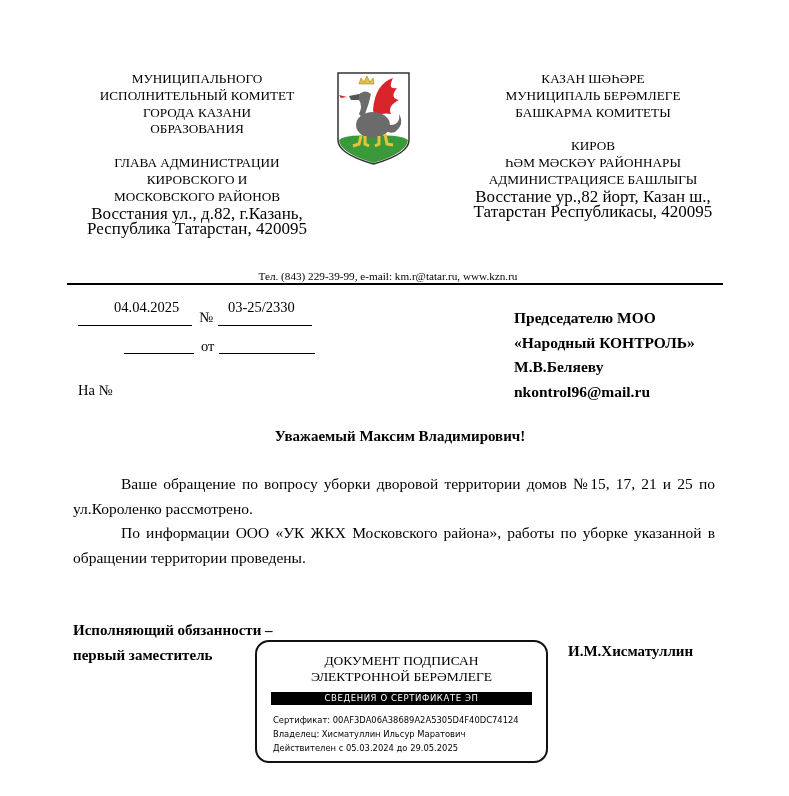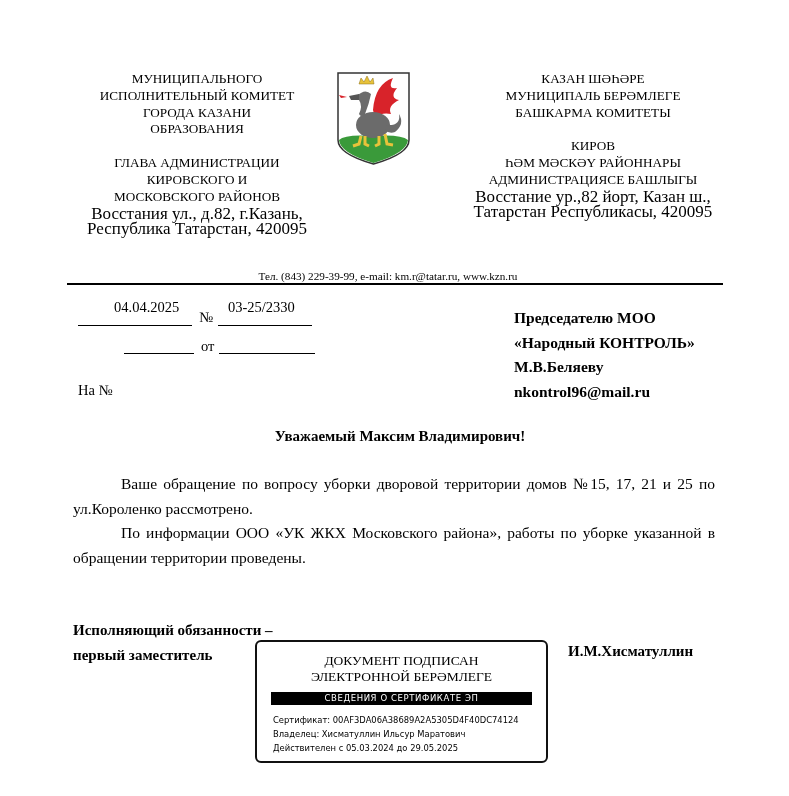--- a/index.html
+++ b/index.html
@@ -14,21 +14,21 @@
     .contact { left: 48px; top: 270px; width: 680px; text-align: center; font-size: 11.2px; }
     .rule { left: 67px; top: 283px; width: 656px; height: 2px; background: #000; }
     .field { position: absolute; font-size: 14.5px; }
     .under { position: absolute; border-bottom: 1px solid #000; }
     .recipient { left: 514px; top: 306px; font-weight: bold; font-size: 15.5px; line-height: 24.5px; }
     .greeting { left: 60px; top: 428px; width: 680px; text-align: center; font-weight: bold; font-size: 15px; }
     .body-text { left: 73px; top: 472px; width: 642px; font-size: 15.5px; line-height: 24.5px; text-align: justify; }
     .body-text p { margin: 0; text-indent: 48px; }
     .sig-left { left: 73px; top: 618px; font-weight: bold; font-size: 15px; line-height: 25px; }
     .sig-name { left: 568px; top: 643px; font-weight: bold; font-size: 15px; }
-    .stamp { left: 255px; top: 640px; width: 293px; height: 123px; border: 2px solid #111; border-radius: 6px; box-sizing: border-box; }
+    .stamp { left: 255px; top: 640px; width: 293px; height: 123px; border: 2px solid #111; border-radius: 14px; box-sizing: border-box; }
     .stamp-title { position: absolute; left: 0; right: 0; top: 11px; text-align: center; font-size: 13.5px; line-height: 16px; }
     .stamp-bar { position: absolute; left: 14px; right: 14px; top: 50px; height: 13px; background: #000; color: #fff; font-family: "DejaVu Sans", sans-serif; font-size: 8.5px; line-height: 13px; text-align: center; letter-spacing: 0.6px; }
     .stamp-info { position: absolute; left: 16px; top: 71px; font-family: "DejaVu Sans", sans-serif; font-size: 8.4px; line-height: 14px; white-space: nowrap; }
   </style>
 </head>
 <body>
 
 <div class="abs hdr-left">
   <span class="hdr-line">МУНИЦИПАЛЬНОГО</span>
   <span class="hdr-line">ИСПОЛНИТЕЛЬНЫЙ КОМИТЕТ</span>

